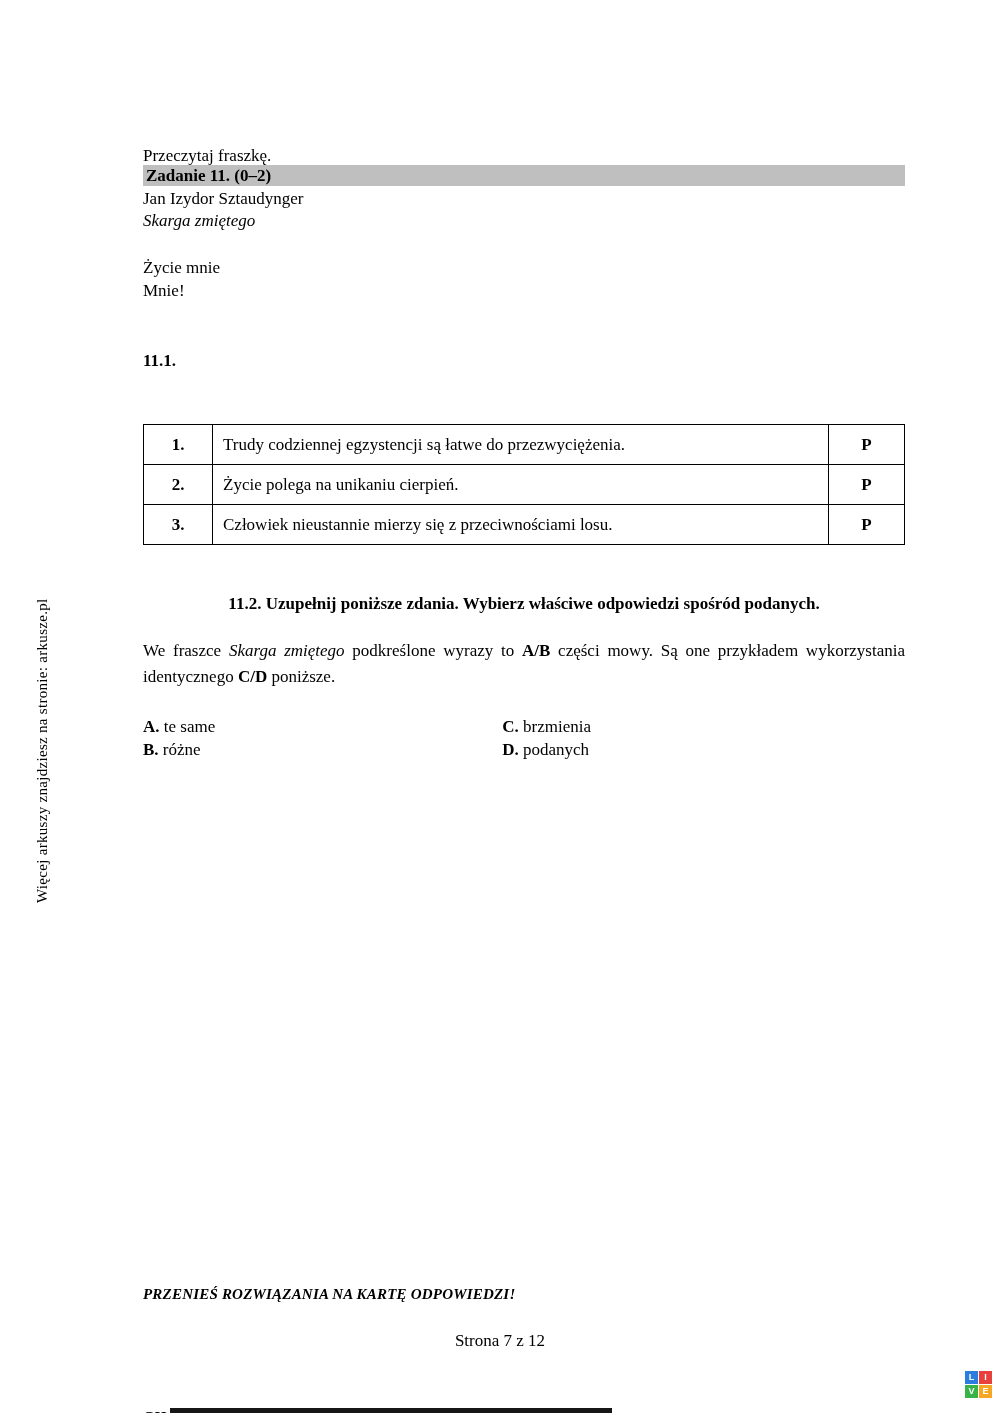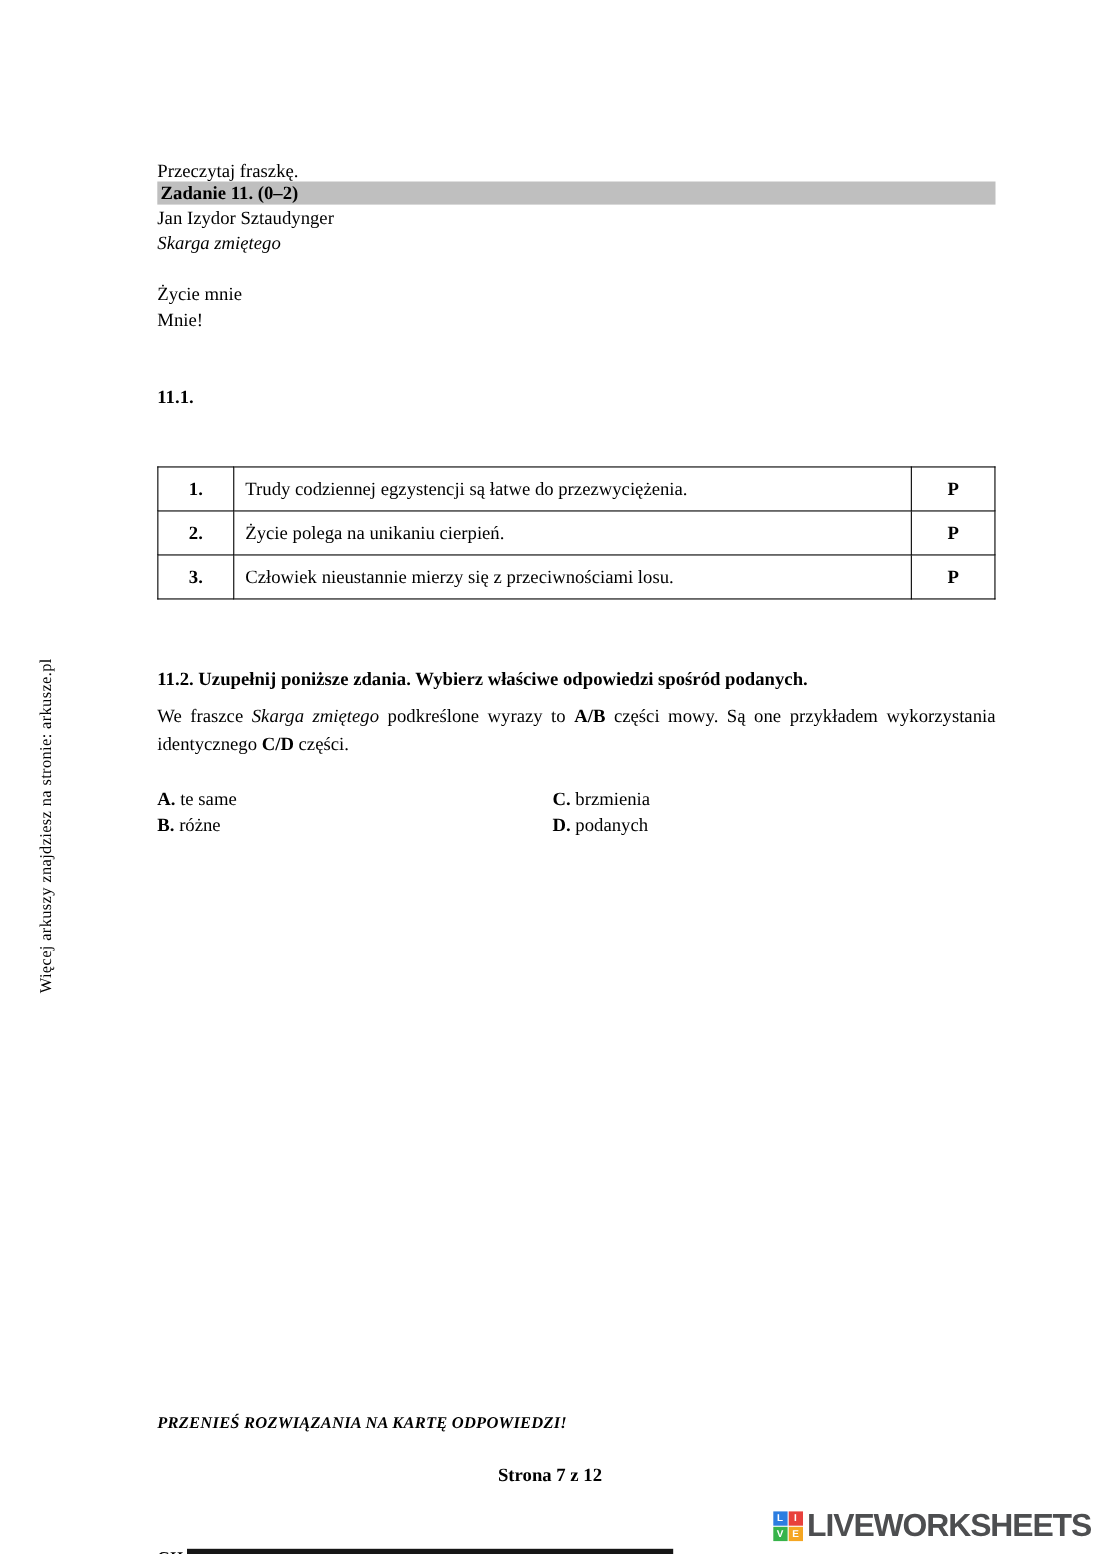--- a/index.html
+++ b/index.html
@@ -32,33 +32,33 @@
   .just-last{text-align:justify;text-align-last:justify;}
 
   table.ans{
     position:absolute;left:143px;top:424px;width:762px;
     border-collapse:collapse;font-size:17px;
   }
   table.ans td{border:1px solid #000;height:39px;padding:0 10px;}
   td.cell-num{width:48px;text-align:center;font-weight:bold;padding:0;}
   td.cell-p{width:55px;text-align:center;font-weight:bold;padding:0;}
 
-  .q11-2-head{top:608px;font-size:17px;font-weight:bold;}
+  .q11-2-head{top:594px;font-size:17px;font-weight:bold;text-align:center;}
   .q11-2-para{top:638px;font-size:17px;text-align:justify;line-height:26px;}
   .it{font-style:italic;}
   .b{font-weight:bold;}
 
   .opt-row-1{top:717px;font-size:17px;}
   .opt-row-2{top:740px;font-size:17px;}
   .opt-left{display:inline-block;width:355px;}
   .opt-right{display:inline-block;}
 
   .transfer{top:1286px;font-size:15px;font-weight:bold;font-style:italic;letter-spacing:.2px;}
   .footer-code{position:absolute;left:143px;top:1409px;font-size:15px;font-weight:bold;}
-  .footer-page{position:absolute;left:0;top:1331px;width:1000px;text-align:center;font-size:17px;font-weight:bold;}
+  .footer-page{position:absolute;left:0;top:1331px;width:1000px;text-align:center;font-size:17px;}
 
   .brand{
     position:absolute;right:8px;top:1371px;
     display:flex;align-items:center;gap:4px;
     font-family:"Liberation Sans",sans-serif;
   }
   .brand-icon{width:27px;height:27px;display:grid;grid-template-columns:13px 13px;grid-template-rows:13px 13px;gap:1px;}
   .brand-sq{display:flex;align-items:center;justify-content:center;color:#fff;font-size:9px;font-weight:bold;line-height:1;}
   .brand-name{font-size:29px;font-weight:bold;color:#4d4e50;letter-spacing:-1px;}
 
@@ -102,21 +102,21 @@
     <tr>
       <td class="cell-num">3.</td>
       <td>Człowiek nieustannie mierzy się z przeciwnościami losu.</td>
       <td class="cell-p">P</td>
     </tr>
   </tbody>
     </table>
 
   <div class="abs content q11-2-head">11.2. Uzupełnij poniższe zdania. Wybierz właściwe odpowiedzi spośród podanych.</div>
 
-  <div class="abs content q11-2-para"><span>We fraszce </span><span class="it">Skarga zmiętego</span><span> podkreślone wyrazy to </span><span class="b">A/B</span><span> części mowy. Są one przykładem wykorzystania identycznego </span><span class="b">C/D</span><span> części.</span></div>
+  <div class="abs content q11-2-para"><span>We fraszce </span><span class="it">Skarga zmiętego</span><span> podkreślone wyrazy to </span><span class="b">A/B</span><span> części mowy. Są one przykładem wykorzystania identycznego </span><span class="b">C/D</span><span> poniższe.</span></div>
 
   <div class="abs content opt-row-1">
     <span class="opt-left"><span class="b">A.</span> <span>te same</span></span>
     <span class="opt-right"><span class="b">C.</span> <span>brzmienia</span></span>
   </div>
   <div class="abs content opt-row-2">
     <span class="opt-left"><span class="b">B.</span> <span>różne</span></span>
     <span class="opt-right"><span class="b">D.</span> <span>podanych</span></span>
   </div>
 
@@ -125,18 +125,17 @@
   <div class="footer-code">GH-P1</div>
   <div class="footer-page">Strona 7 z 12</div>
 
   <a class="brand">
     <span class="brand-icon">
       <span class="brand-sq" id="sq0" style="background: rgb(43, 125, 224);">L</span>
       <span class="brand-sq" id="sq1" style="background: rgb(232, 65, 60);">I</span>
       <span class="brand-sq" id="sq2" style="background: rgb(55, 179, 74);">V</span>
       <span class="brand-sq" id="sq3" style="background: rgb(245, 166, 35);">E</span>
     </span>
-    <span class="brand-name" style="color: rgb(77, 78, 80);">LIVEWORKSHEETS</span>
   </a>
 
   <div class="bottom-strip"></div>
 
 </div>
 
 </body></html>

